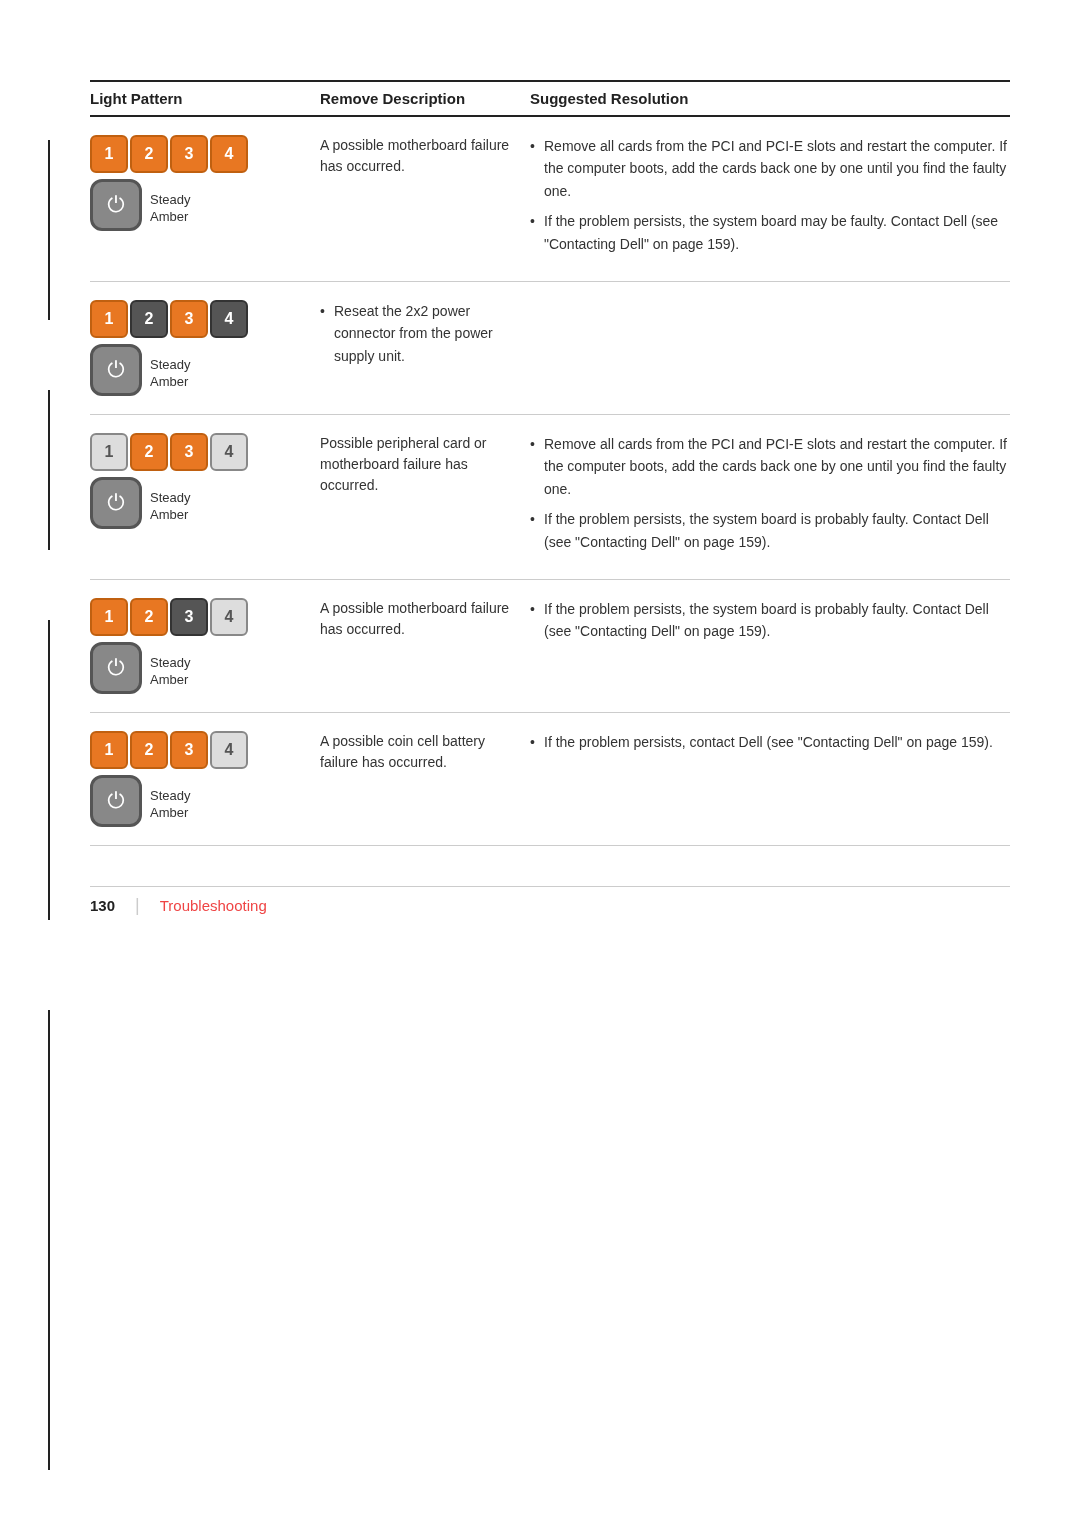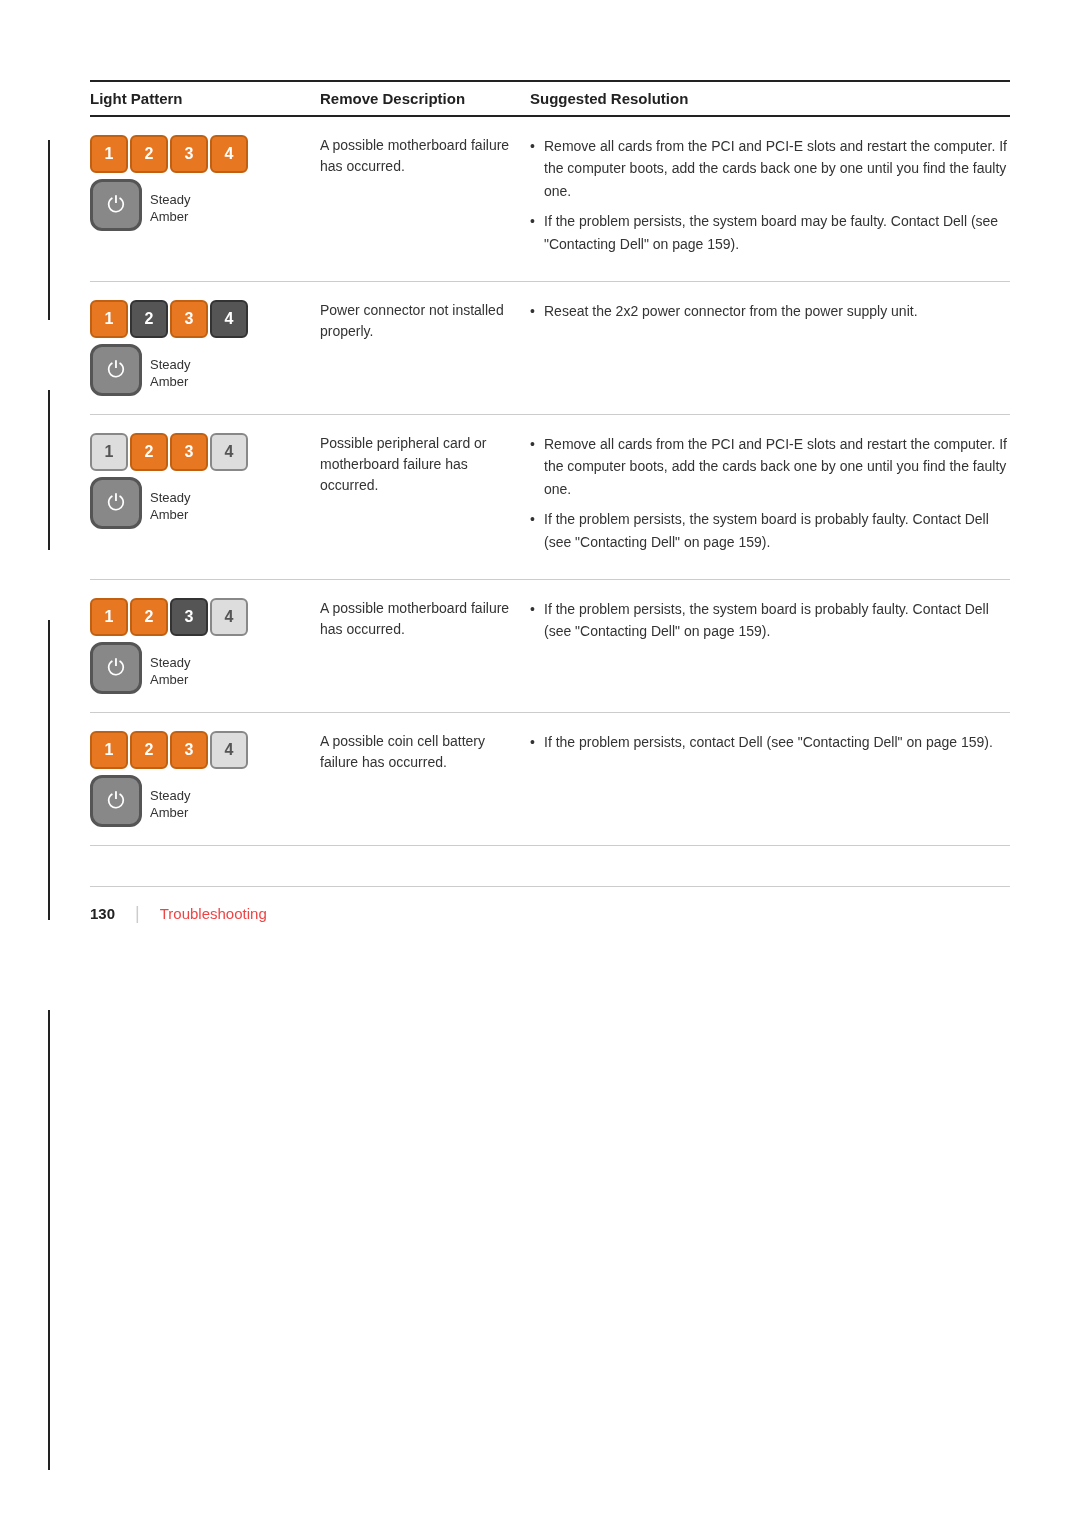--- a/index.html
+++ b/index.html
@@ -143,21 +143,21 @@
       position: absolute;
       left: 0;
     }
 
     .footer {
       margin-top: 40px;
       display: flex;
       align-items: center;
       gap: 20px;
       border-top: 1px solid #ccc;
-      padding-top: 16px;
+      padding-top: 8px;
     }
 
     .page-number {
       font-weight: bold;
       font-size: 15px;
     }
 
     .footer-divider {
       color: #ccc;
       font-size: 18px;
@@ -231,21 +231,20 @@
             <div class="led led-dark">2</div>
             <div class="led led-orange">3</div>
             <div class="led led-dark">4</div>
           </div>
           <div class="power-row">
             <div class="power-btn">⏻</div>
             <div class="steady-amber-label">Steady<br>Amber</div>
           </div>
         </div>
       </div>
-      <div class="problem-cell">Power connector not installed properly.</div>
       <div class="resolution-cell">
         <ul>
           <li>Reseat the 2x2 power connector from the power supply unit.</li>
         </ul>
       </div>
     </div>
 
     <div class="table-row">
       <div class="light-pattern-cell">
         <div class="lp-group">

